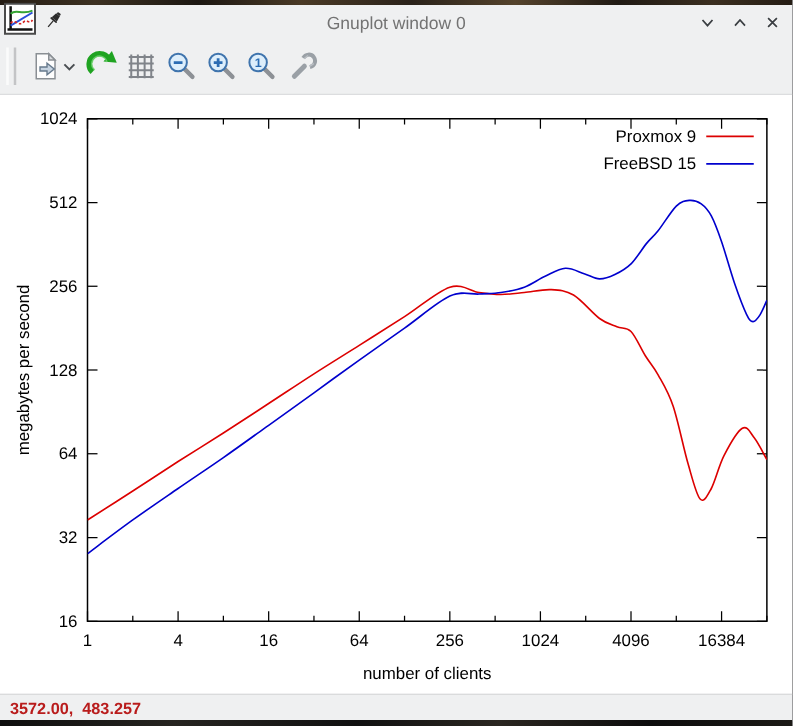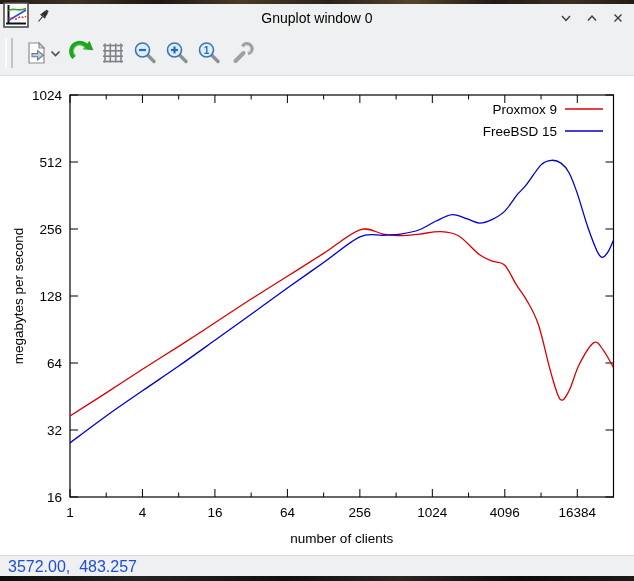--- a/index.html
+++ b/index.html
@@ -5,32 +5,32 @@
   html,body{margin:0;padding:0;background:#444;}
   .window{position:relative;width:634px;height:581px;background:#eff0f1;overflow:hidden;
           font-family:"Liberation Sans","DejaVu Sans",sans-serif;}
   .strip-top{position:absolute;left:0;top:0;width:634px;height:4px;
     background:linear-gradient(90deg,#241c14 0%,#3d3122 12%,#1c1712 25%,#4a3a26 38%,#2a221a 52%,#55432c 65%,#201a14 78%,#3b2f20 90%,#241c14 100%);}
   .strip-bottom{position:absolute;left:0;top:576px;width:634px;height:5px;
     background:linear-gradient(90deg,#0e0e0e 0%,#262420 22%,#101010 45%,#2a2620 63%,#0c0c0c 82%,#1c1a16 100%);}
   .titlebar{position:absolute;left:0;top:4px;width:634px;height:27px;background:#eff0f1;display:flex;align-items:center;}
   .app-icon{position:absolute;left:3px;top:-2px;width:26px;height:26px;}
   .pin{position:absolute;left:34px;top:3px;width:18px;height:18px;}
-  .title{position:absolute;left:0;width:634px;text-align:center;font-size:14px;color:#000000;}
+  .title{position:absolute;left:0;width:634px;text-align:center;font-size:14px;color:#737373;}
   .winbtns{position:absolute;right:8px;top:0;height:27px;display:flex;align-items:center;gap:10px;}
   .winbtn{width:16px;height:16px;display:flex;align-items:center;justify-content:center;}
   .toolbar{position:absolute;left:0;top:31px;width:634px;height:44px;background:#eff0f1;
            border-bottom:1px solid #dcdddf;display:flex;align-items:center;}
   .thandle{width:4px;height:30px;margin-left:5px;margin-right:8px;
            border-left:2px solid #fbfbfb;border-right:2px solid #c3c4c6;}
   .tbtn{height:38px;display:flex;align-items:center;justify-content:center;margin:0 3px;}
   .canvas{position:absolute;left:0;top:76px;width:634px;height:479px;background:#ffffff;}
   .statusbar{position:absolute;left:0;top:555px;width:634px;height:21px;background:#eff0f1;
              border-top:1px solid #dadbdc;display:flex;align-items:center;}
-  .statusbar span{margin-left:8px;font-size:16px;color:#1d4ed8;white-space:pre;}
+  .statusbar span{margin-left:8px;font-size:13px;color:#b91c1c;white-space:pre;font-weight:bold;}
   svg{display:block;}
 </style>
 </head>
 <body>
 
 <div class="window">
 
   <div class="strip-top"></div>
 
   <div class="titlebar">

